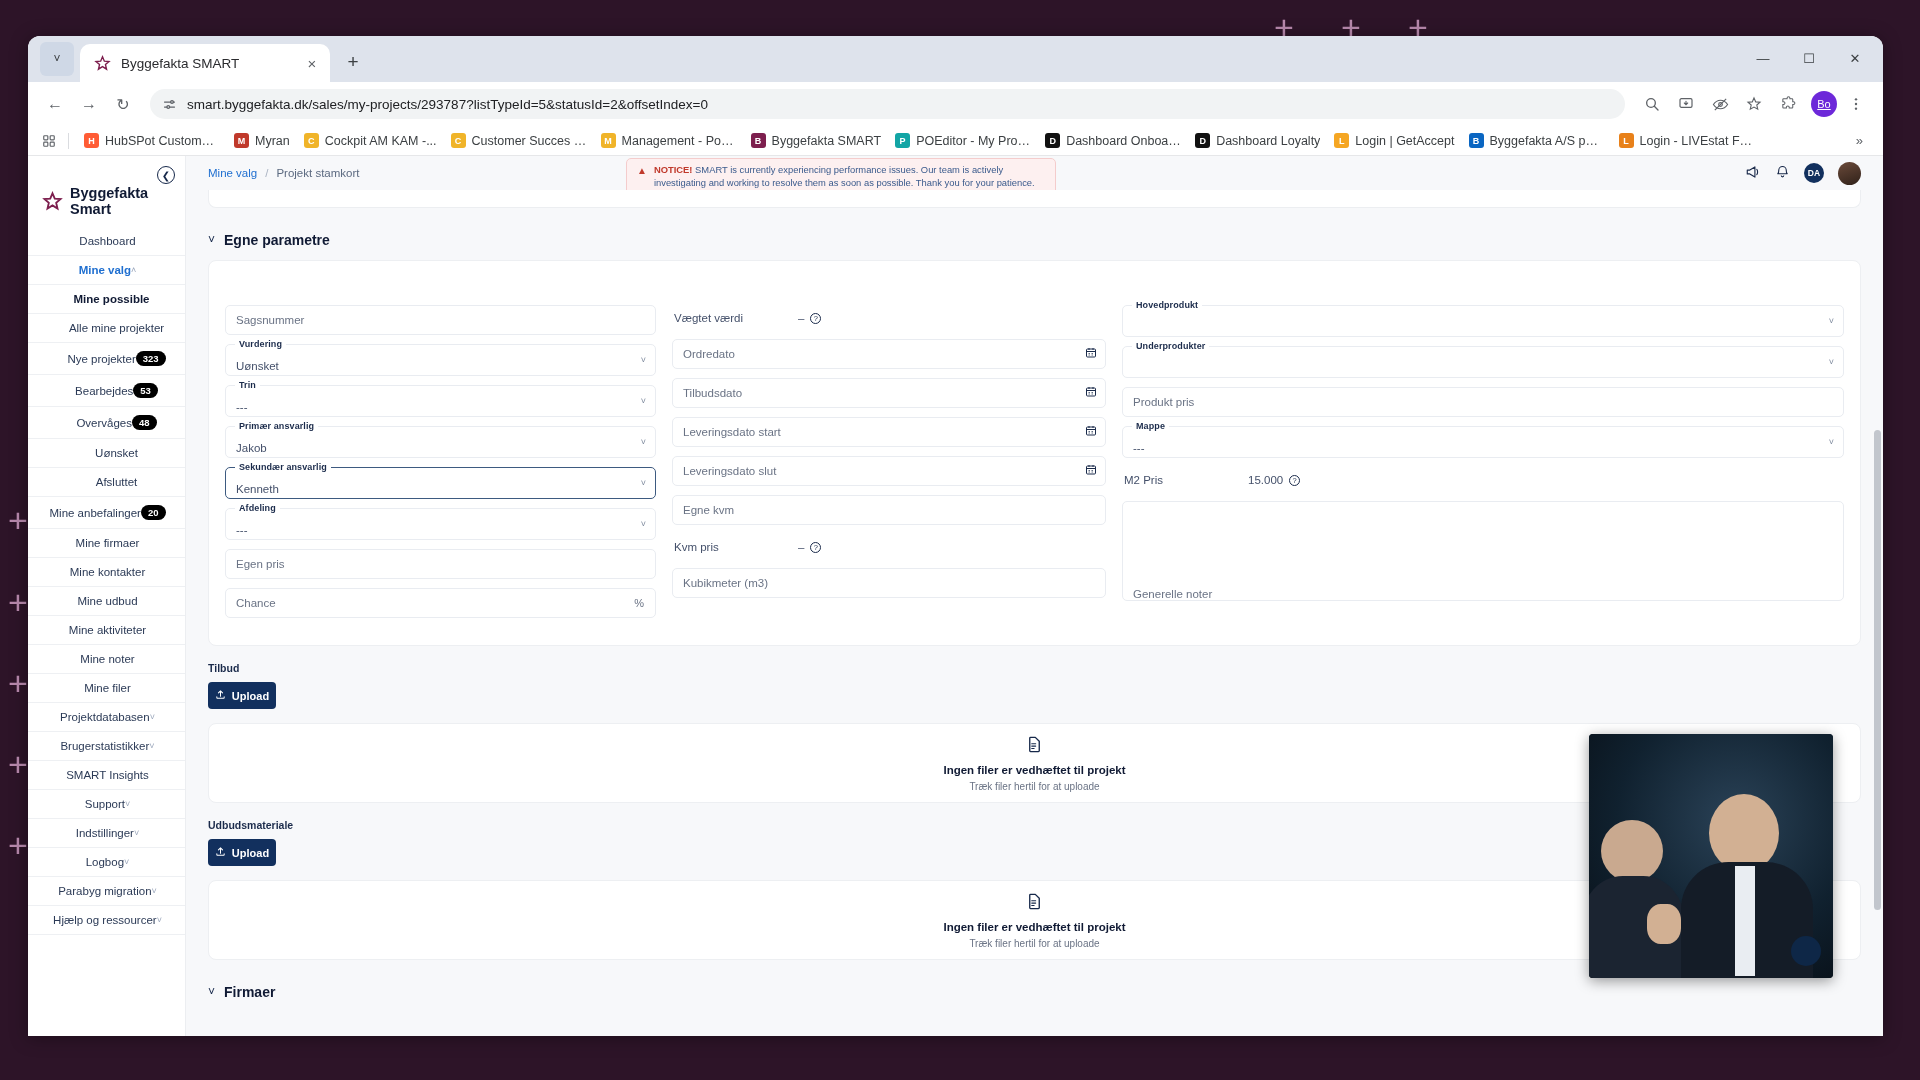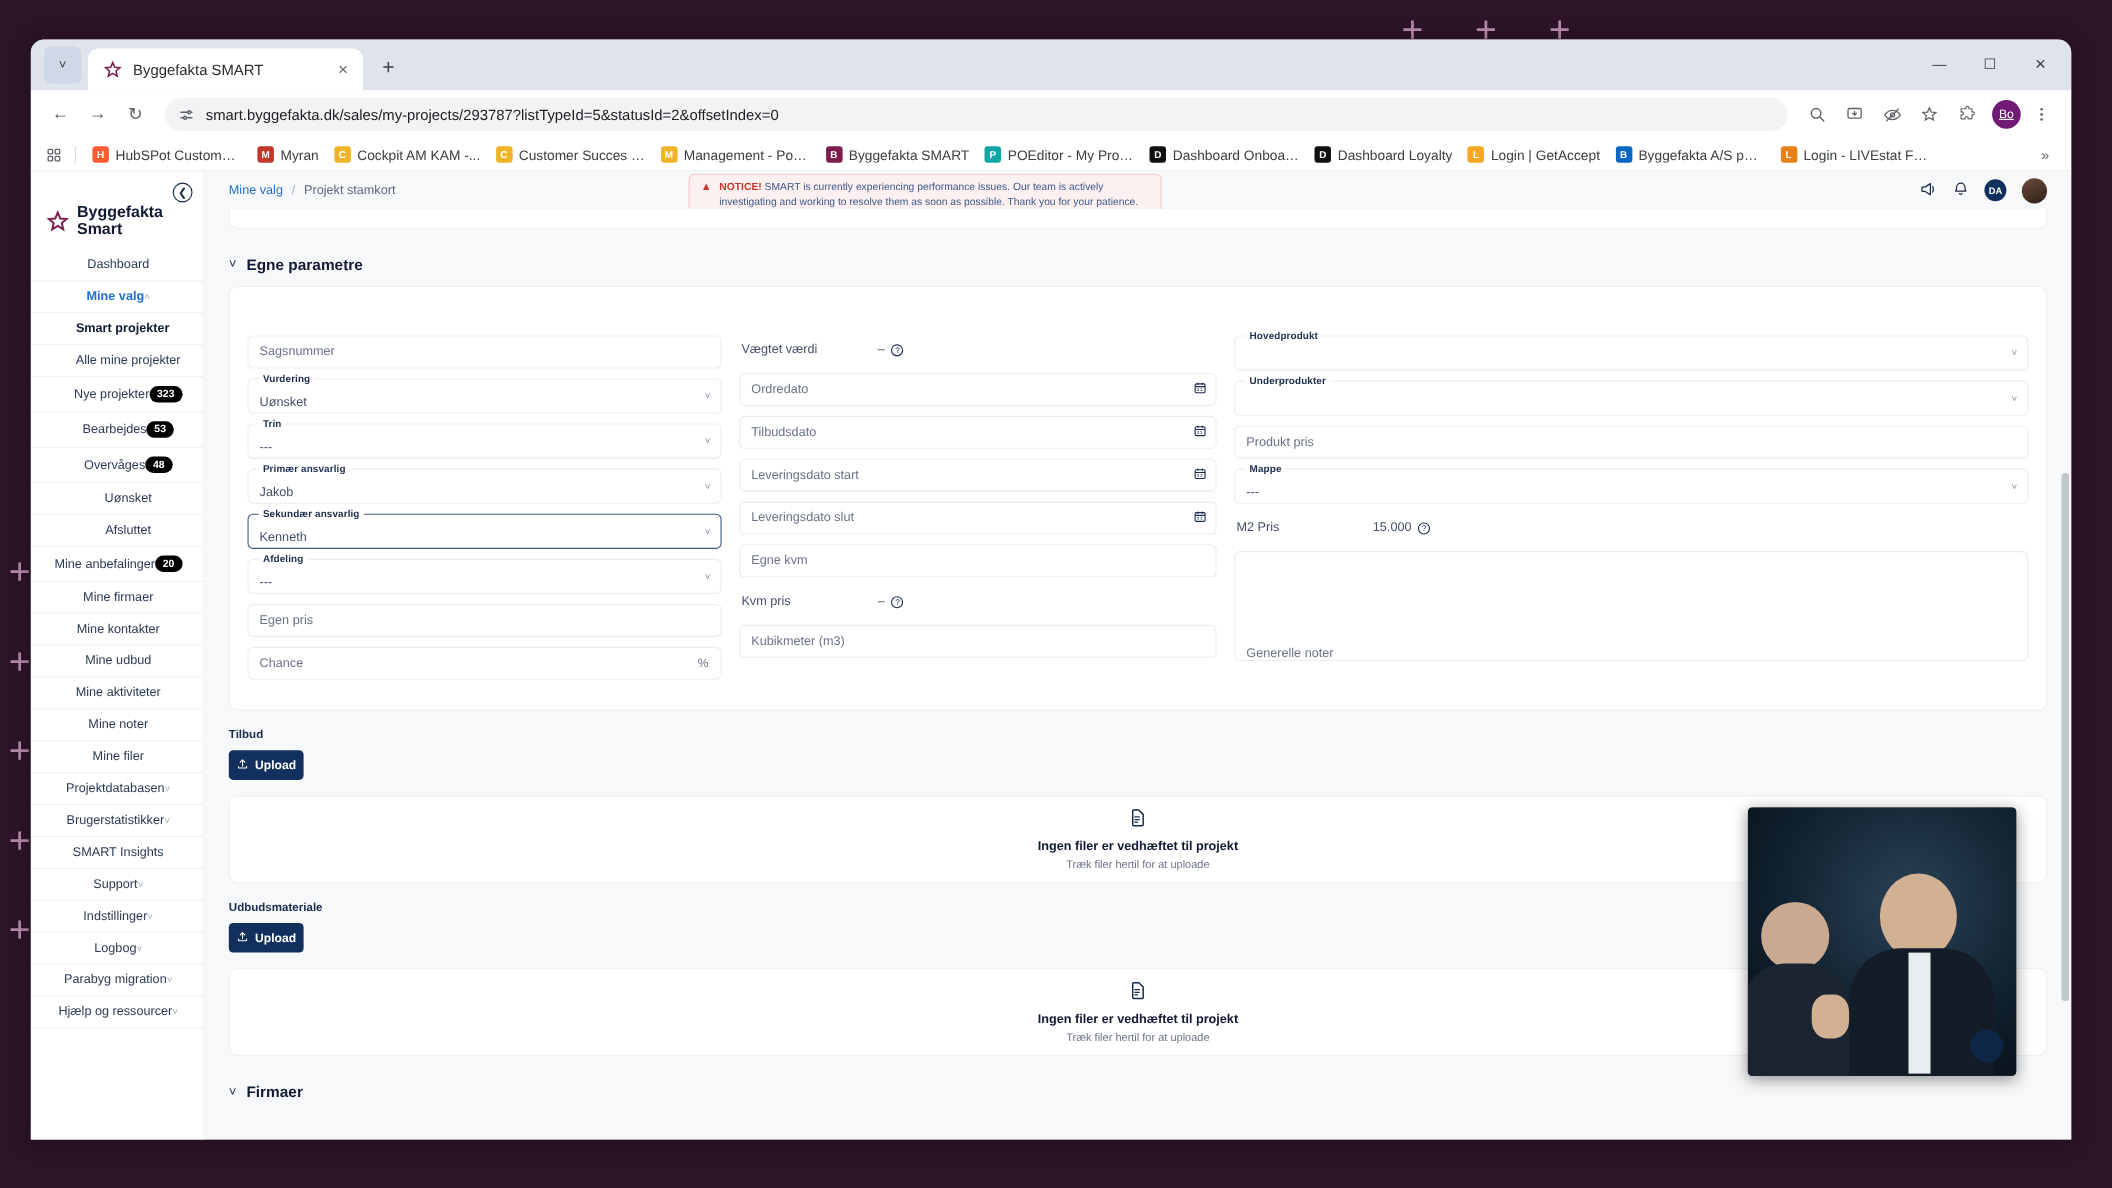--- a/index.html
+++ b/index.html
@@ -48,21 +48,21 @@
   
   #toolbar { height: 44px; background: #fff; display: flex; align-items: center; padding: 0 12px; gap: 4px; }
   .navbtn { width: 30px; height: 30px; display:flex;align-items:center;justify-content:center; color:#5f6368; border-radius:50%; }
   #omnibox {
     flex: 1 1 auto; height: 30px; background: #f1f3f4; border-radius: 16px;
     display: flex; align-items: center; padding: 0 12px; gap: 10px; margin: 0 8px;
     font-size: 13.5px; color: #202124;
   }
   #omnibox .url { white-space: nowrap; overflow: hidden; text-overflow: ellipsis; }
   .tbicon { width: 30px; height: 30px; display:flex;align-items:center;justify-content:center; color:#5f6368; flex:0 0 auto; }
-  #profile { width: 26px; height: 26px; border-radius: 50%; background: #701a75; color: #fff; font-size: 11px; display:flex;align-items:center;justify-content:center; margin-left:4px;text-decoration:underline; }
+  #profile { width: 26px; height: 26px; border-radius: 50%; background: #6d28d9; color: #fff; font-size: 11px; display:flex;align-items:center;justify-content:center; margin-left:4px;text-decoration:underline; }
 
   
   #bookmarks { height: 30px; background: #fff; display:flex; align-items:center; padding: 0 10px; gap: 2px; font-size: 12.5px; color:#3c4043; border-bottom: 1px solid #e6e7e9;}
   .bm { display:flex; align-items:center; gap:6px; padding: 3px 7px; border-radius:5px; white-space: nowrap; max-width: 150px; }
   .bm .lbl { overflow:hidden; text-overflow: ellipsis; white-space: nowrap; }
   .bmfav { width: 15px; height: 15px; flex:0 0 auto; border-radius:3px; display:flex;align-items:center;justify-content:center; font-size:9px; color:#fff; font-weight:bold;}
   #bm-apps { width: 22px; height: 22px; display:flex;align-items:center;justify-content:center; color:#5f6368; }
   .bm-sep { width: 1px; height: 16px; background: #dadce0; margin: 0 6px; }
   #bm-overflow { margin-left: auto; padding: 0 10px; color:#5f6368; font-size:13px;}
 
@@ -343,21 +343,21 @@
       </div>
       <div id="nav-container">
           <div class="navitem lvl0">
             <span class="t">Dashboard</span>
           </div>
           <div class="navitem lvl0 active">
             <span class="t">Mine valg</span>
             <span class="chev">˄</span>
           </div>
           <div class="navitem lvl1">
-            <span class="t">Smart projekter</span>
+            <span class="t">Mine possible</span>
           </div>
           <div class="navitem lvl2">
             <span class="t">Alle mine projekter</span>
           </div>
           <div class="navitem lvl2">
             <span class="t">Nye projekter</span>
             <span class="badge">323</span>
           </div>
           <div class="navitem lvl2">
             <span class="t">Bearbejdes</span>

